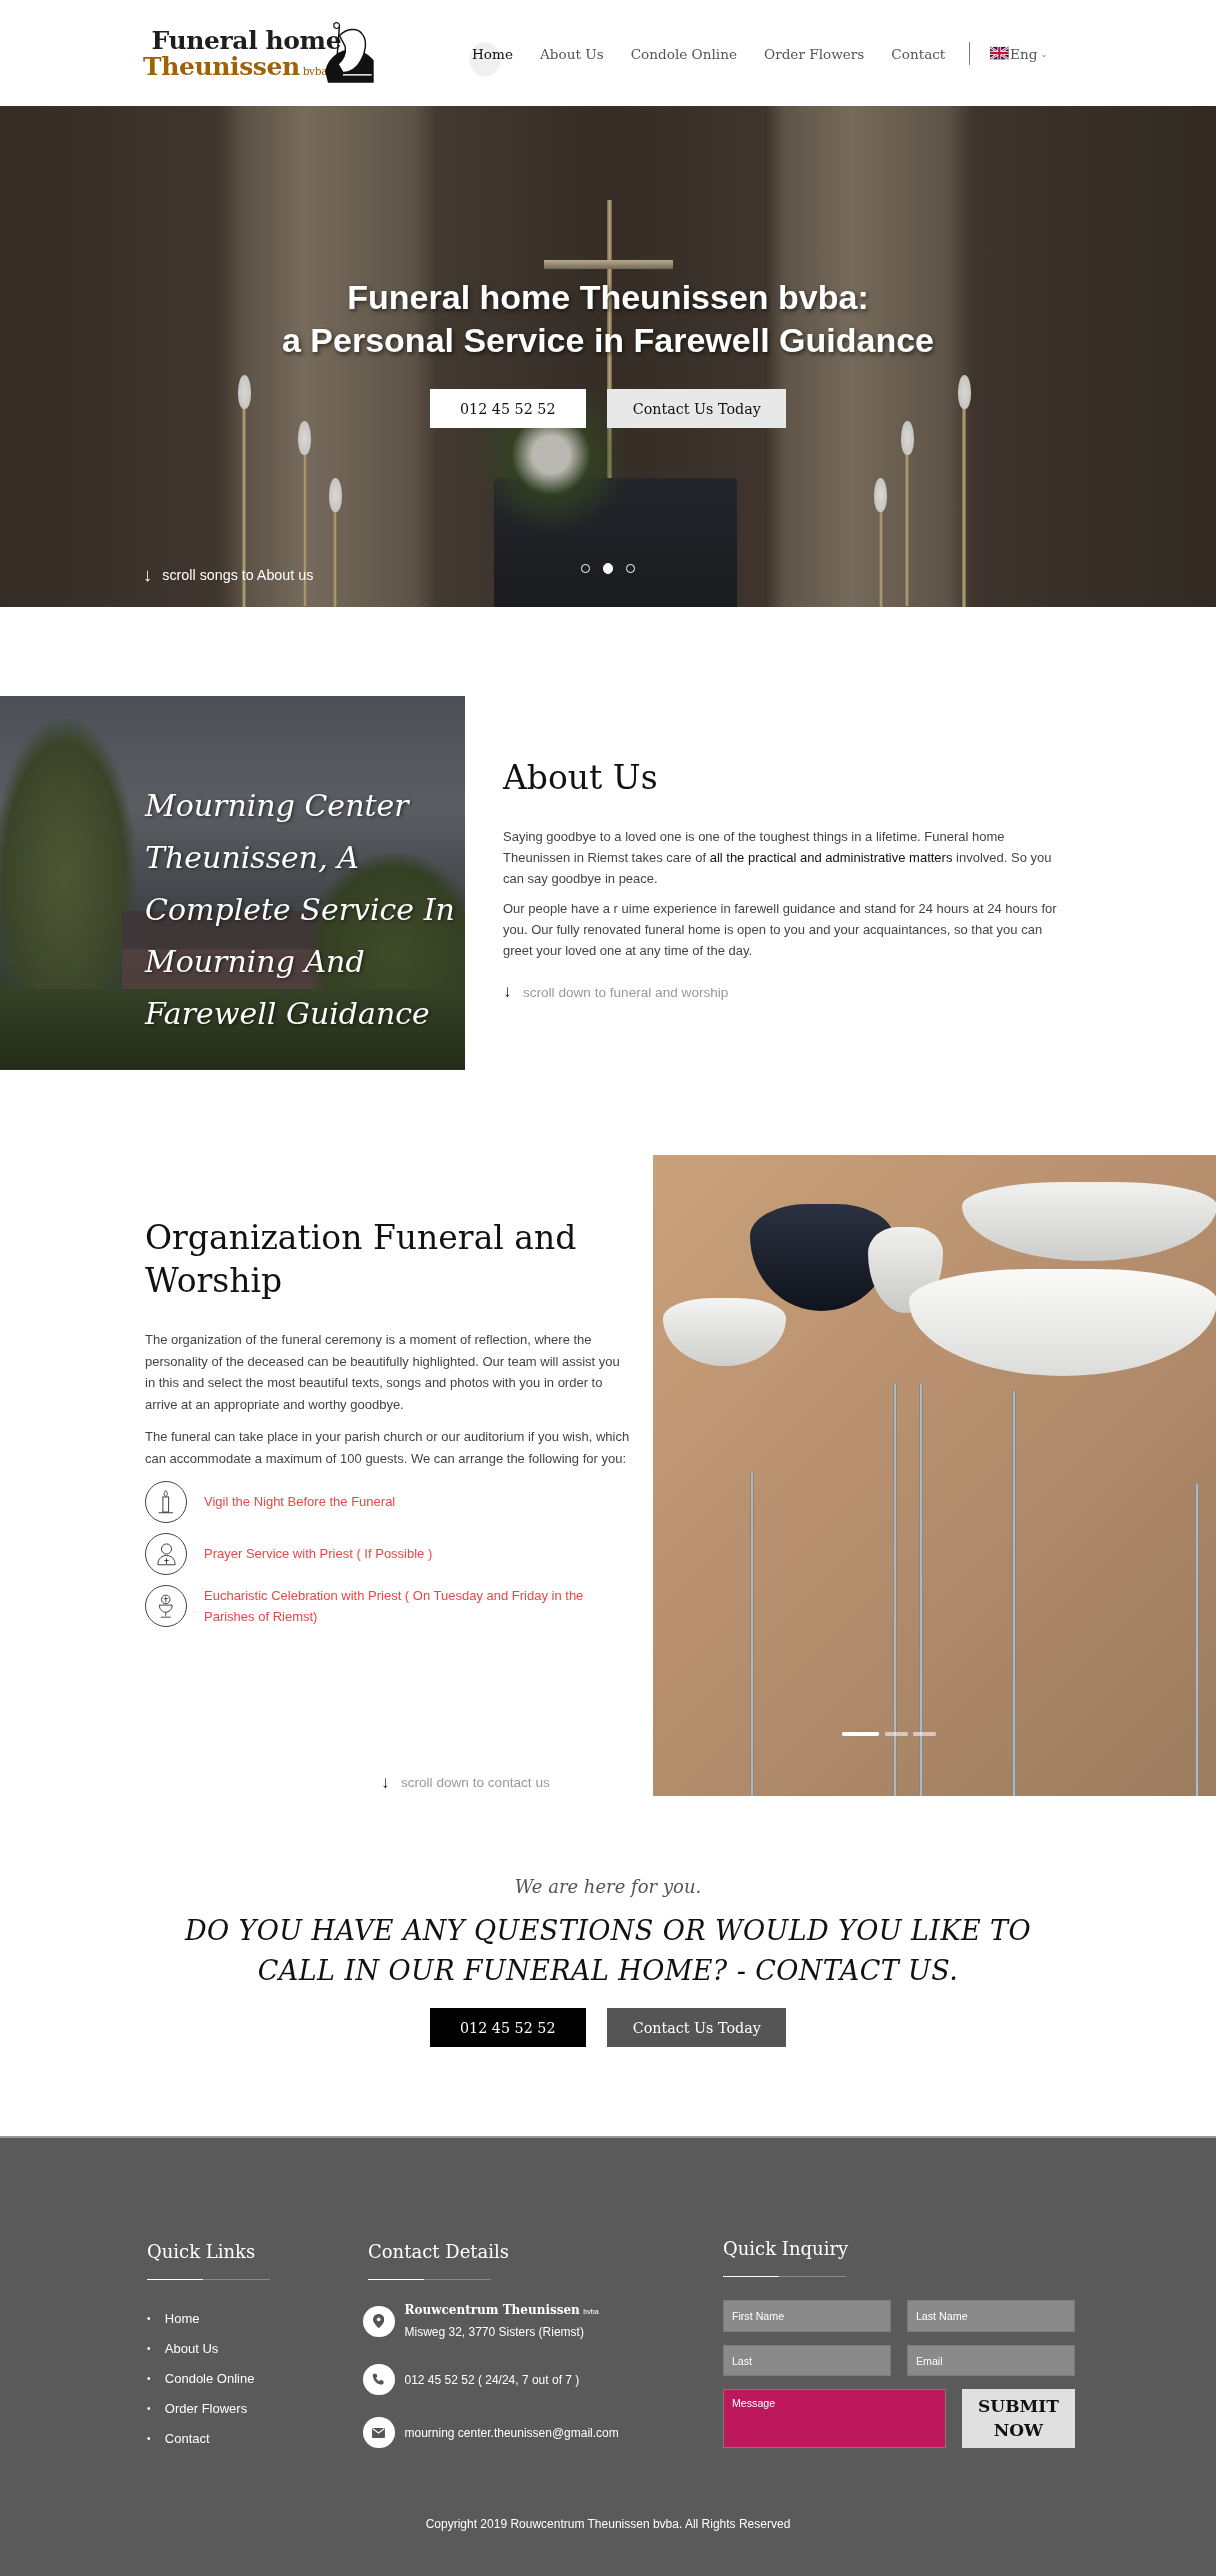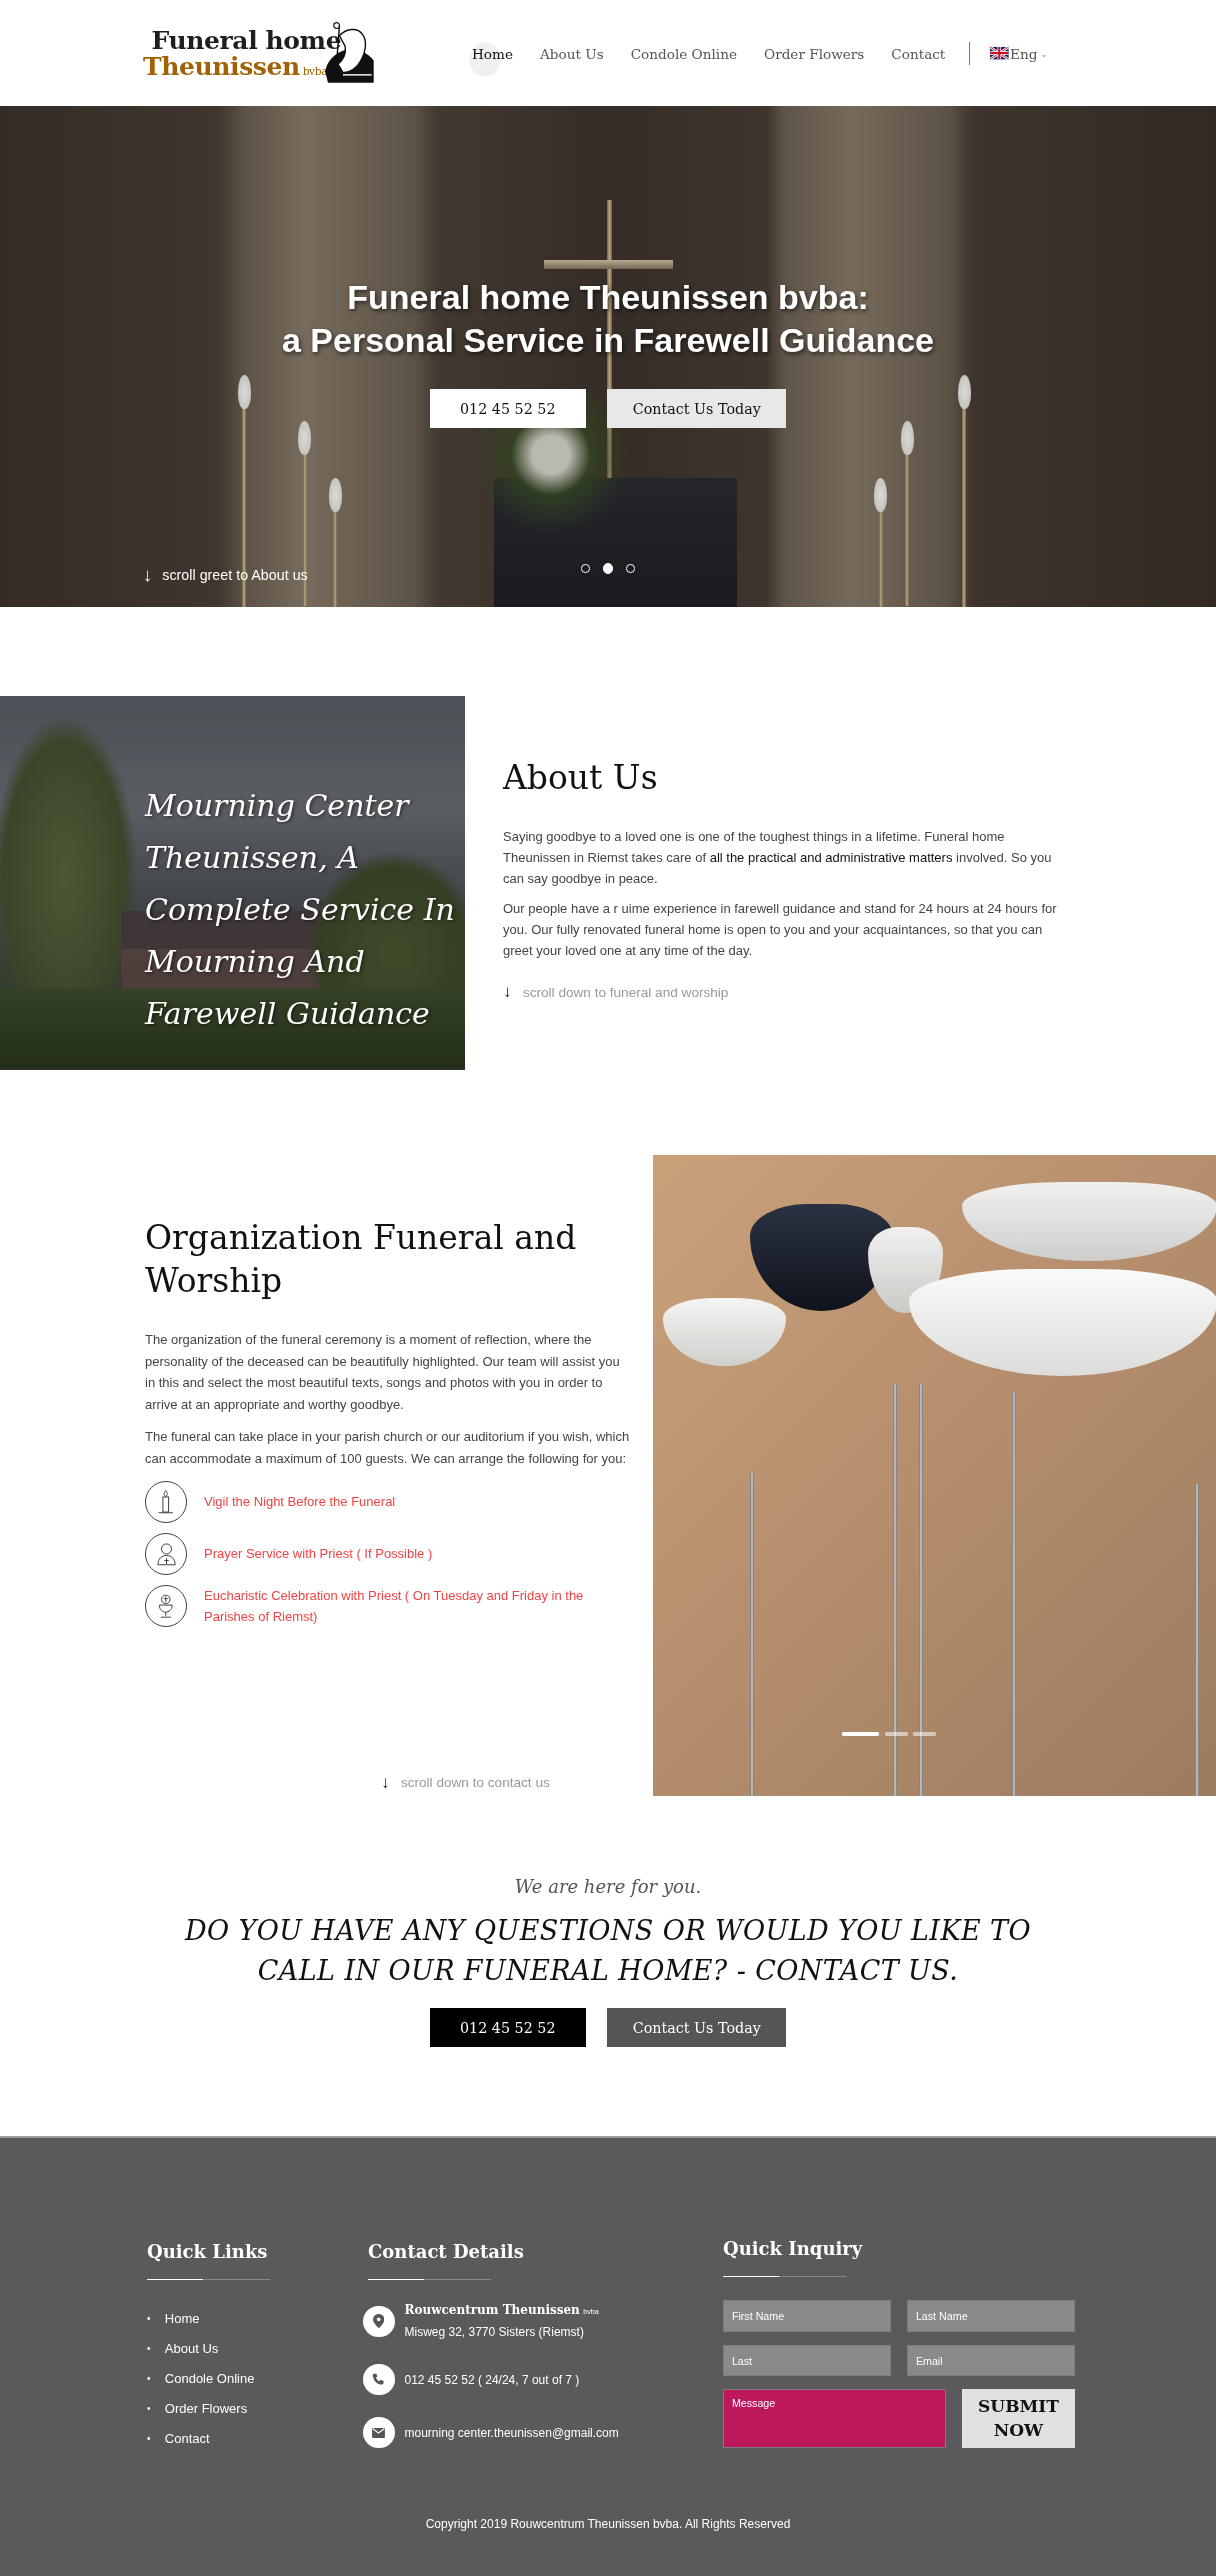--- a/index.html
+++ b/index.html
@@ -70,21 +70,21 @@
 
 #cta{position:absolute;left:0;top:1876px;width:1216px;text-align:center}
 #cta .sub{font-family:"DejaVu Serif",serif;font-style:italic;font-size:18px;color:#555}
 #cta h3{font-family:"DejaVu Serif",serif;font-style:italic;font-weight:normal;font-size:27px;line-height:40px;color:#111;margin-top:14.3px;letter-spacing:0.4px}
 .cta-btns{display:flex;justify-content:center;gap:21.5px;margin-top:17px}
 .btn.black{background:#000;color:#fff;width:156px}
 .btn.dark{background:#555;color:#fff;width:179px}
 
 #footer{position:absolute;left:0;top:2136px;width:1216px;height:440px;background:#5a5a5a;border-top:2.1px solid #999}
 .fcol{position:absolute;top:0}
-.fcol h4{font-family:"DejaVu Serif",serif;font-weight:bold;font-size:18px;color:#fff;margin-top:103px}
+.fcol h4{font-family:"DejaVu Serif",serif;font-weight:normal;font-size:18px;color:#fff;margin-top:103px}
 .uline{position:relative;width:123px;height:1.4px;background:#888;margin-top:17px}
 .uline:before{content:"";position:absolute;left:0;top:0;width:56px;height:1.4px;background:#fff}
 .qlinks{list-style:none;margin-top:23px}
 .qlinks li{font-size:13px;color:#fff;height:30px;display:flex;align-items:center}
 .qlinks li:before{content:"•";margin-right:14.3px;font-size:10px}
 .crow{display:flex;align-items:center;margin-top:21.5px}
 .crow .ci{width:31.5px;height:31.5px;border-radius:50%;background:#fff;display:flex;align-items:center;justify-content:center;margin-right:10px;flex:none}
 .crow .ct{font-size:12px;color:#fff;line-height:20px}
 .crow .ct b{font-family:"DejaVu Serif",serif}
 .crow .ct small{font-size:7.2px;font-weight:normal}
@@ -158,21 +158,21 @@
   <div id="hero-title">
     <div>Funeral home Theunissen bvba:</div>
     <div>a Personal Service in Farewell Guidance</div>
   </div>
   <div class="hero-btns">
     <div class="btn white">012 45 52 52</div>
     <div class="btn grey">Contact Us Today</div>
   </div>
   <div id="hero-scroll">
     <span class="arr">↓</span>
-    <span>scroll greet to About us</span>
+    <span>scroll songs to About us</span>
   </div>
   <div class="dots">
     <div class="dot"></div>
     <div class="dot on"></div>
     <div class="dot"></div>
   </div>
 </div>
 
 <div id="about-img">
   <div class="tree"></div>

